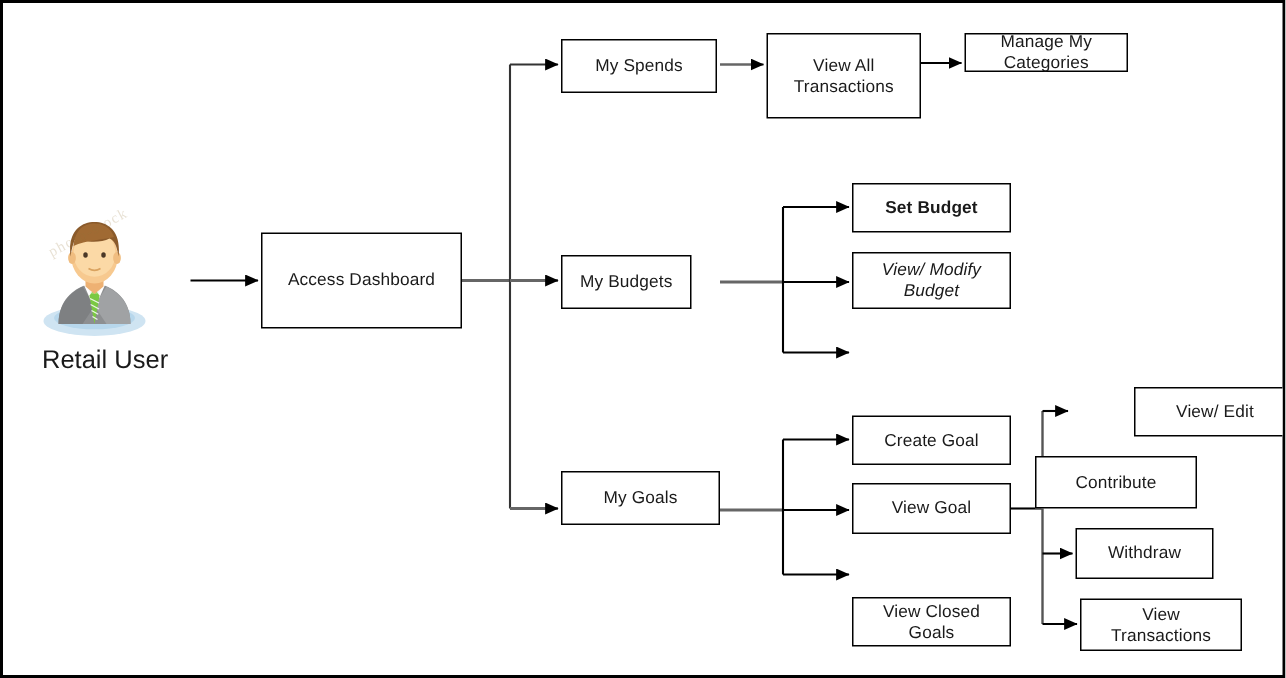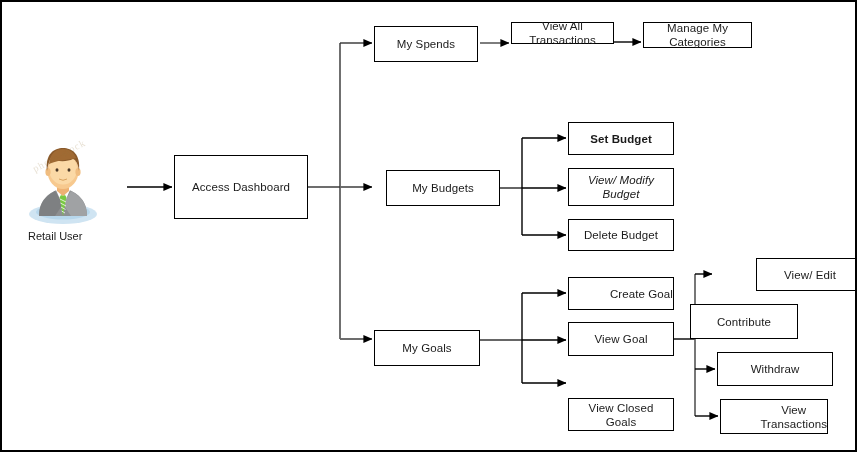--- a/index.html
+++ b/index.html
@@ -41,21 +41,21 @@
     color: #1a1a1a;
     letter-spacing: 0.1px;
     z-index: 3;
   }
   .actor {
     position: absolute;
     z-index: 3;
     text-align: center;
   }
   .actor-label {
-    font-size: 11px;
+    font-size: 17px;
     color: #1a1a1a;
     margin-top: 4px;
     text-align: left;
     padding-left: 4px;
   }
   .avatar-wrap {
     position: relative;
     width: 78px;
     height: 82px;
   }
@@ -173,74 +173,71 @@
   </div>
 
   <div class="node" style="left:172px; top:153px; width:134px; height:64px;">
     <span>Access Dashboard</span>
   </div>
 
   <div class="node" style="left:372px; top:24px; width:104px; height:36px;">
     <span>My Spends</span>
   </div>
 
-  <div class="node" style="left:509px; top:20px; width:103px; height:22px; white-space:pre-line;">
+  <div class="node" style="left:509px; top:20px; width:103px; height:57px; white-space:pre-line;">
     <span style="white-space:pre-line;">View All
 Transactions</span>
   </div>
 
   <div class="node" style="left:641px; top:20px; width:109px; height:26px;">
     <span style="white-space:pre-line;">Manage My
 Categories</span>
   </div>
 
-  <div class="node" style="left:384px; top:168px; width:114px; height:36px;">
+  <div class="node" style="left:372px; top:168px; width:87px; height:36px;">
     <span>My Budgets</span>
   </div>
 
   <div class="node" style="left:566px; top:120px; width:106px; height:33px;font-weight:bold;">
     <span>Set Budget</span>
   </div>
 
   <div class="node" style="left:566px; top:166px; width:106px; height:38px;font-style:italic;">
     <span style="white-space:pre-line;">View/ Modify
 Budget</span>
   </div>
 
-  <div class="node" style="left:566px; top:217px; width:106px; height:32px;">
-    <span>Delete Budget</span>
-  </div>
-
-  <div class="node" style="left:372px; top:328px; width:106px; height:36px;">
+
+  <div class="node" style="left:372px; top:312px; width:106px; height:36px;">
     <span>My Goals</span>
   </div>
 
-  <div class="node" style="left:566px; top:275px; width:106px; height:33px;justify-content:flex-end;">
+  <div class="node" style="left:566px; top:275px; width:106px; height:33px;">
     <span>Create Goal</span>
   </div>
 
   <div class="node" style="left:566px; top:320px; width:106px; height:34px;">
     <span>View Goal</span>
   </div>
 
   <div class="node" style="left:566px; top:365px; width:106px; height:33px;margin-top:31px;">
     <span style="white-space:pre-line;">View Closed
 Goals</span>
   </div>
 
   <div class="node" style="left:754px; top:256px; width:108px; height:33px;">
     <span>View/ Edit</span>
   </div>
 
   <div class="node" style="left:688px; top:302px; width:108px; height:35px;">
     <span>Contribute</span>
   </div>
 
-  <div class="node" style="left:715px; top:350px; width:116px; height:34px;">
+  <div class="node" style="left:715px; top:350px; width:92px; height:34px;">
     <span>Withdraw</span>
   </div>
 
-  <div class="node" style="left:718px; top:397px; width:108px; height:35px;justify-content:flex-end;">
+  <div class="node" style="left:718px; top:397px; width:108px; height:35px;">
     <span style="white-space:pre-line;">View
 Transactions</span>
   </div>
 
 </div>
 
 </body></html>

